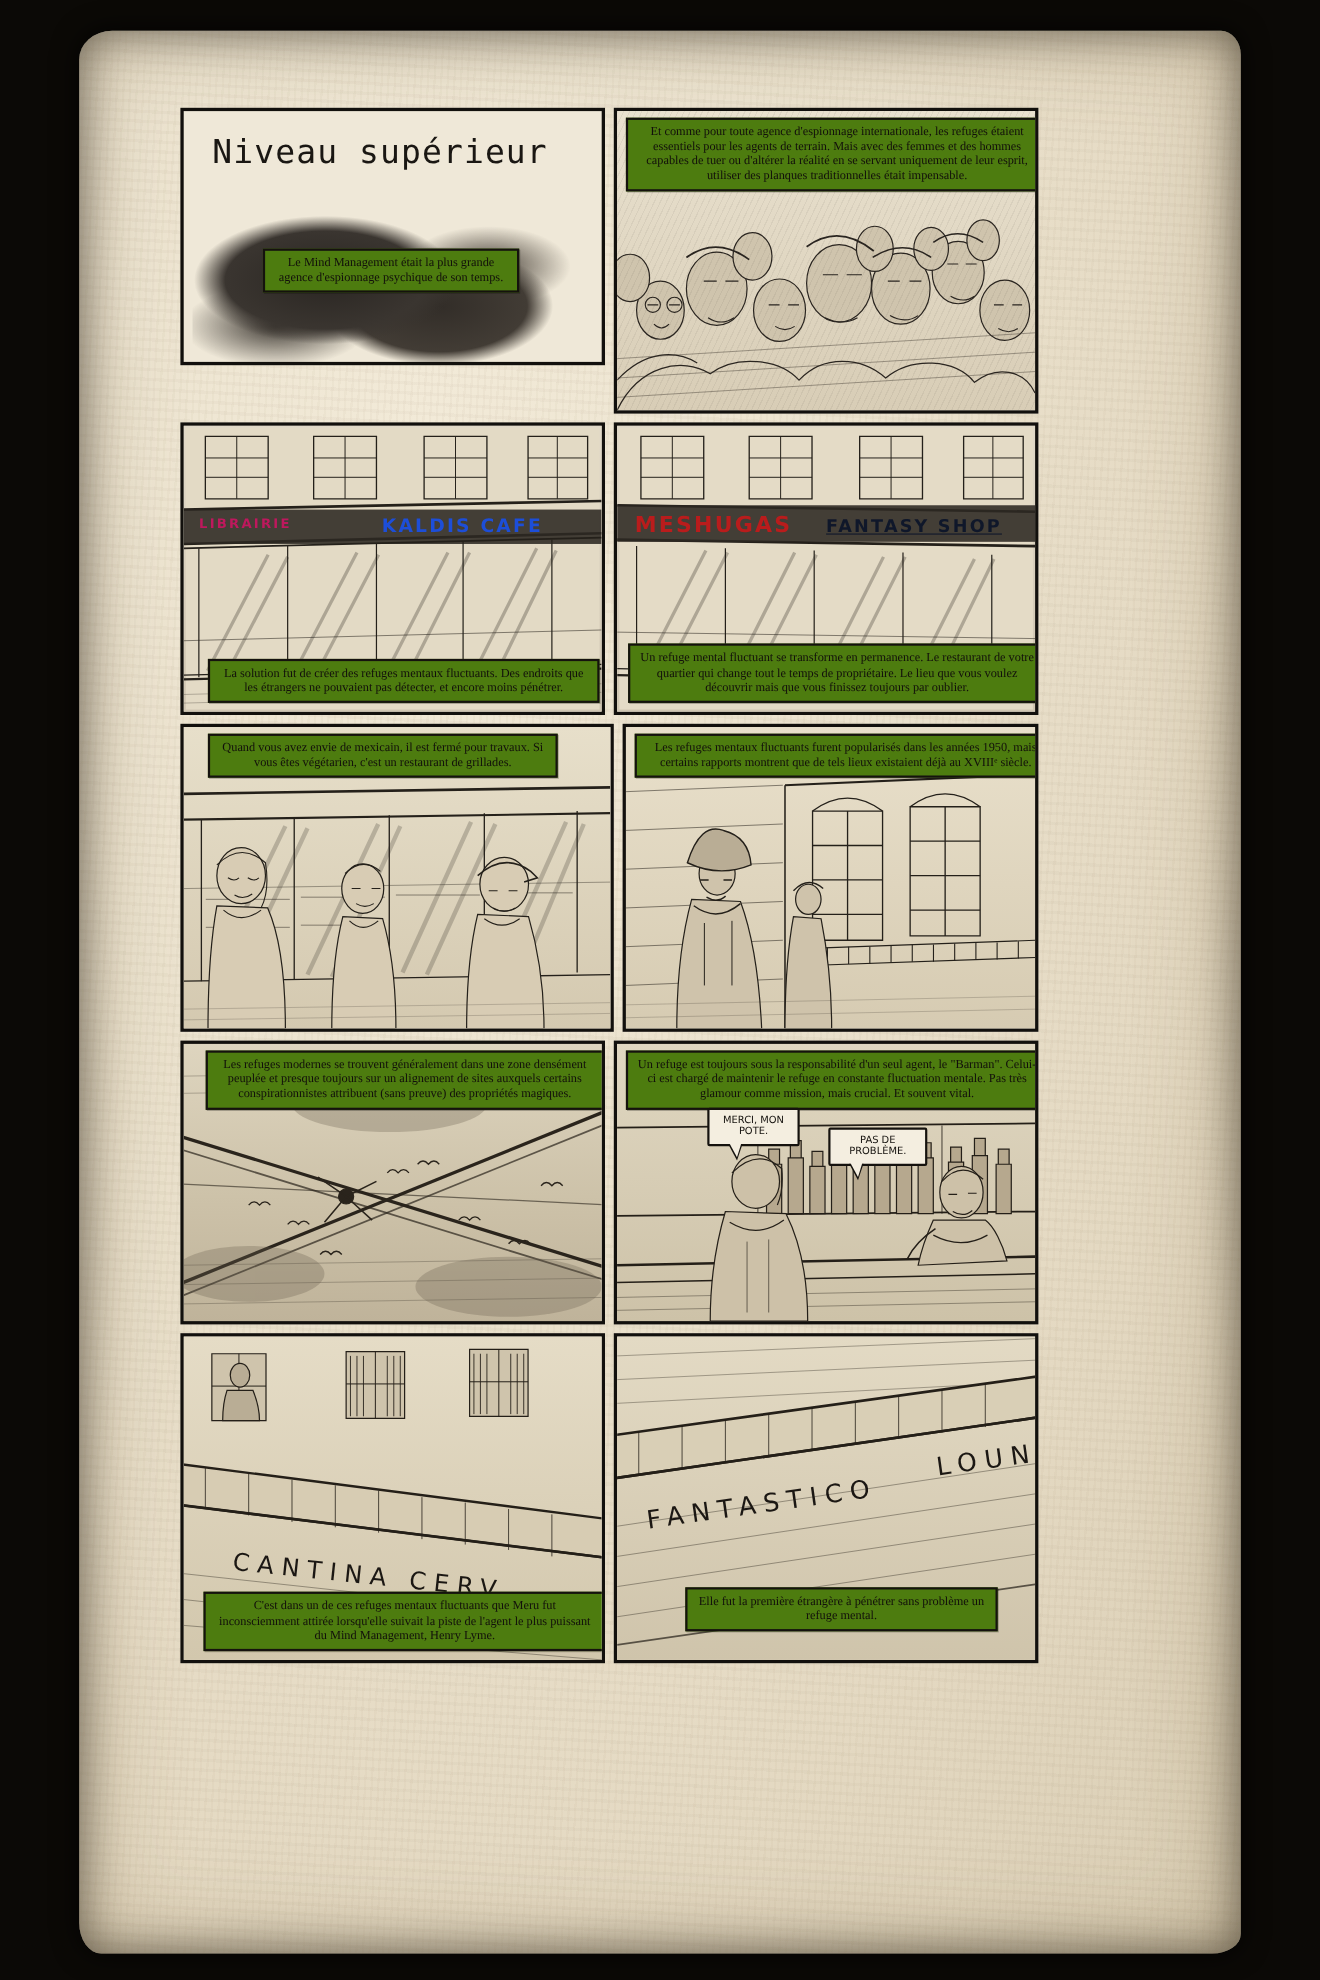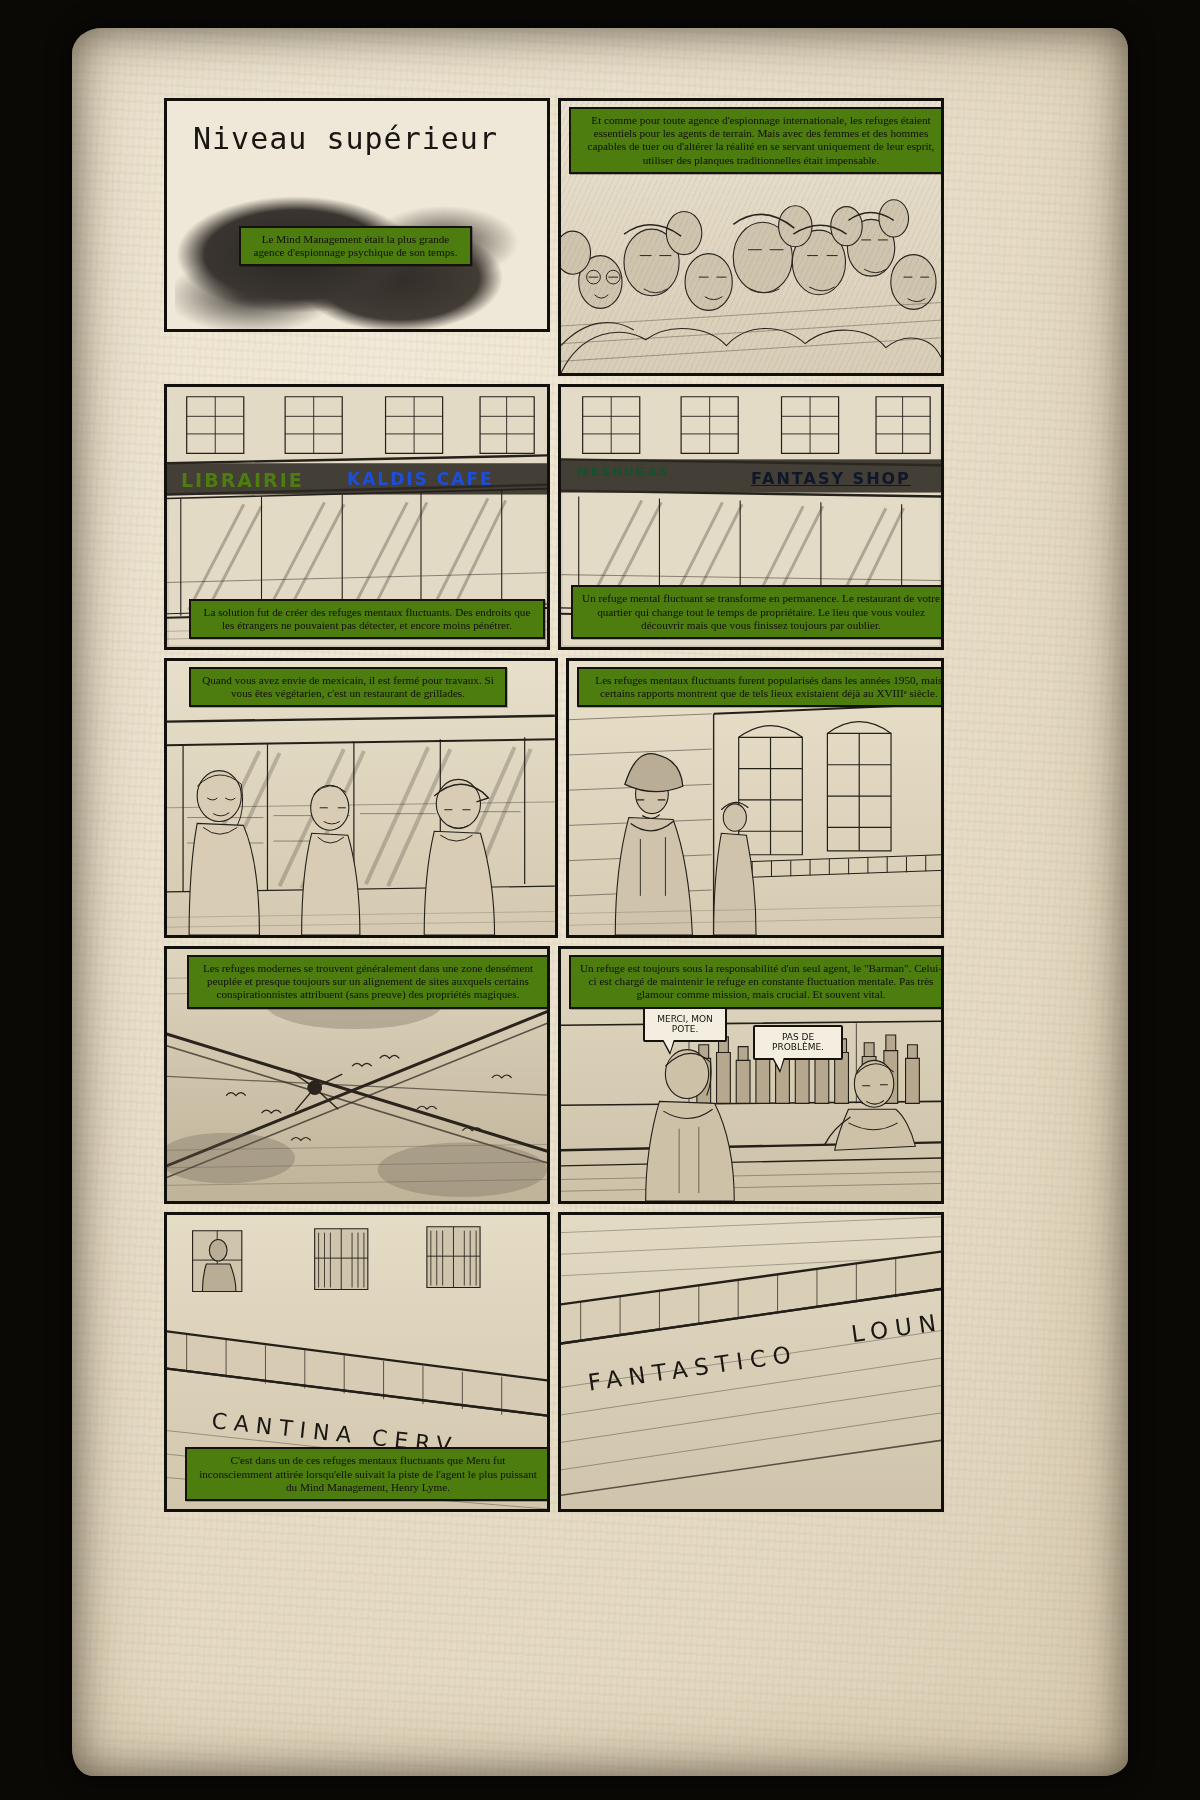--- a/index.html
+++ b/index.html
@@ -300,21 +300,21 @@
                 <rect x="30" y="238" width="22" height="14"></rect>
                 <rect x="120" y="236" width="22" height="14"></rect>
                 <rect x="240" y="234" width="22" height="14"></rect>
                 <rect x="320" y="232" width="22" height="14"></rect>
               </g>
             </g>
             <g stroke="#3c3630" stroke-width="0.7" opacity="0.4">
               <path d="M0 250 L386 240 M0 258 L386 248"></path>
             </g>
           </svg>
-          <div class="shopsign" style="left:14px; top:82px; font-size:19px; color:#4d7c0f;">LIBRAIRIE</div>
+          <div class="shopsign" style="left:14px; top:82px; font-size:12px; color:#be185d;">LIBRAIRIE</div>
           <div class="shopsign" style="left:180px; top:82px; font-size:17px; color:#1d4ed8;">KALDIS CAFE</div>
         </div>
         <div class="cap" style="left:22px; bottom:8px; width:338px;">La solution fut de créer des refuges mentaux fluctuants. Des endroits que les étrangers ne pouvaient pas détecter, et encore moins pénétrer.</div>
       </div>
 
       <div class="panel" style="width:386px;height:266px;">
         <div class="art">
           <div class="wash"></div>
           <svg class="ink" viewBox="0 0 386 266" preserveAspectRatio="none">
             <g stroke="#24201a" fill="none" stroke-width="1.2">
@@ -342,21 +342,21 @@
               </g>
               <path d="M0 232 L386 240" stroke-width="2"></path>
               <g stroke-width="1">
                 <rect x="44" y="232" width="22" height="14"></rect>
                 <rect x="132" y="234" width="22" height="14"></rect>
                 <rect x="246" y="238" width="22" height="14"></rect>
                 <rect x="330" y="240" width="22" height="14"></rect>
               </g>
             </g>
           </svg>
-          <div class="shopsign" style="left:16px; top:78px; font-size:12px; color:#14532d;">MESHUGAS</div>
+          <div class="shopsign" style="left:16px; top:78px; font-size:20px; color:#b91c1c;">MESHUGAS</div>
           <div class="shopsign" style="left:190px; top:82px; font-size:16px; color:#0f172a;text-decoration:underline;">FANTASY SHOP</div>
         </div>
         <div class="cap" style="left:10px; bottom:8px; width:362px;">Un refuge mental fluctuant se transforme en permanence. Le restaurant de votre quartier qui change tout le temps de propriétaire. Le lieu que vous voulez découvrir mais que vous finissez toujours par oublier.</div>
       </div>
     </div>
 
     <div class="row">
 
       <div class="panel" style="width:402px;height:280px;">
         <div class="art">
@@ -631,17 +631,18 @@
 
               <g stroke-width="0.7" opacity="0.5">
                 <path d="M0 176 L386 118 M0 204 L386 146 M0 232 L386 174 M0 260 L386 202"></path>
               </g>
               <path d="M0 286 L386 230" stroke-width="1.6" opacity="0.7"></path>
             </g>
           </svg>
           <div class="bigsign" style="left:26px; top:140px; font-size:23px; transform: rotate(-8deg);">FANTASTICO</div>
           <div class="bigsign" style="left:290px; top:100px; font-size:23px; transform: rotate(-8deg);">LOUN</div>
         </div>
+        <div class="cap" style="left:62px; bottom:26px; width:266px;">Elle fut la première étrangère à pénétrer sans problème un refuge mental.</div>
       </div>
     </div>
 
   </div>
 </div>
 
 </body></html>

